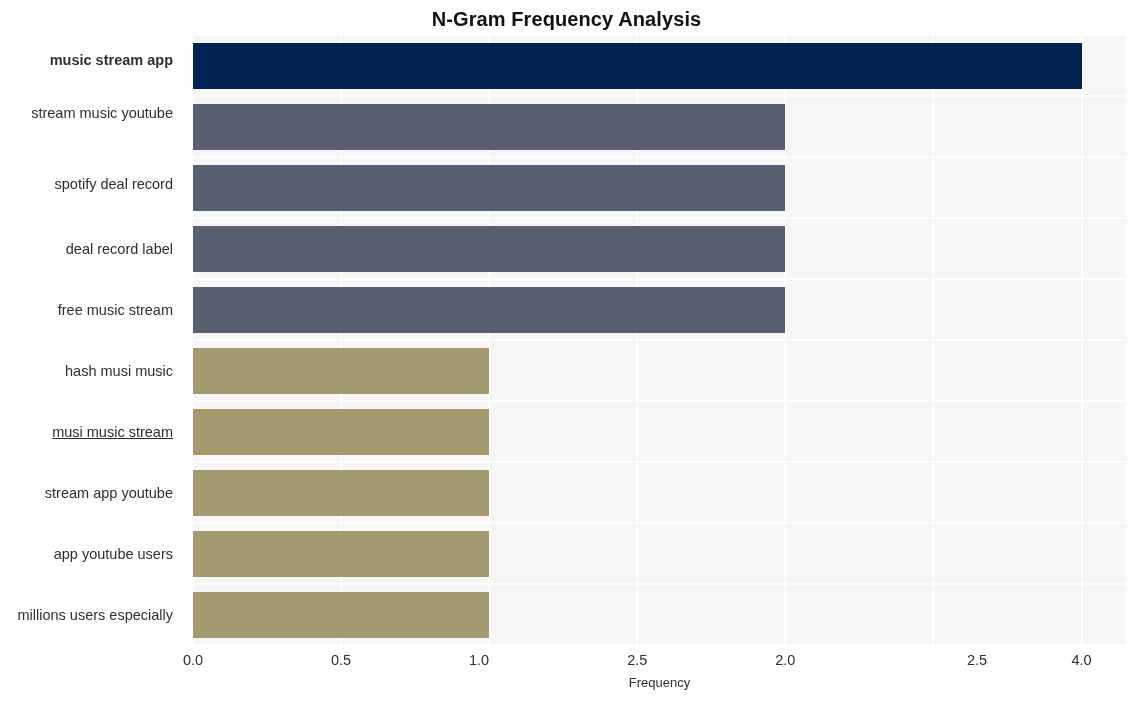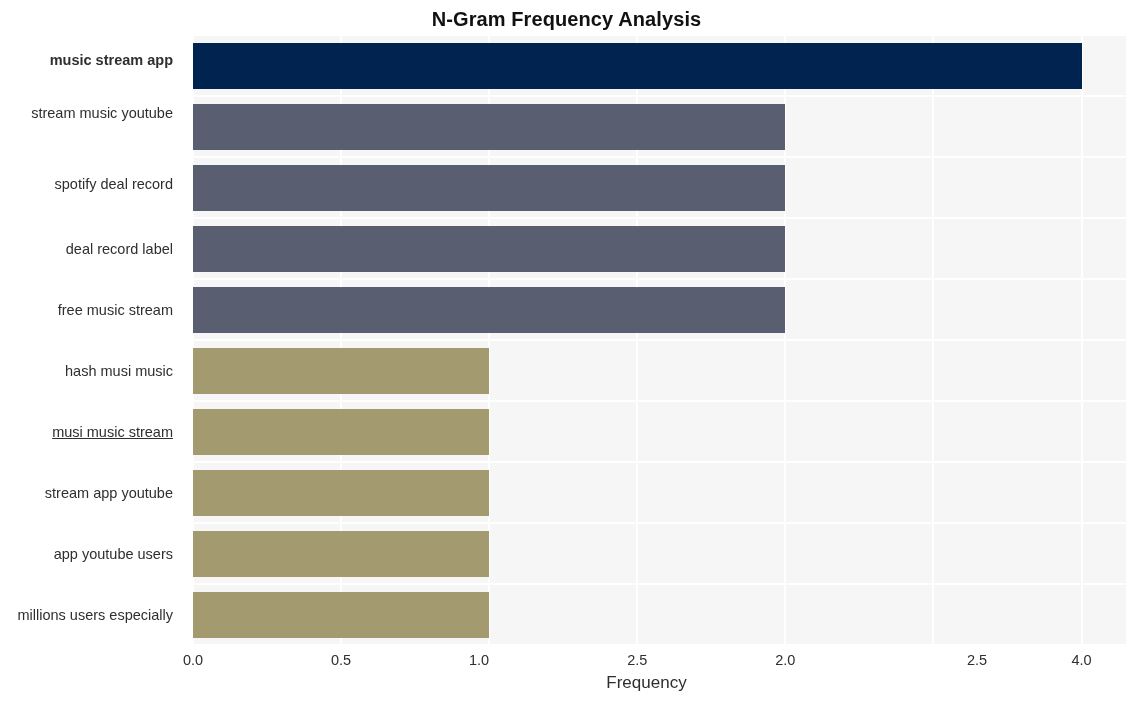--- a/index.html
+++ b/index.html
@@ -94,25 +94,25 @@
     top: 0;
     width: 60px;
     margin-left: -30px;
     text-align: center;
     font-size: 14.5px;
     color: #2f2f2f;
     line-height: 20px;
   }
   .xaxis-title {
     position: absolute;
-    left: 180px;
+    left: 193px;
     top: 673px;
     width: 933px;
     text-align: center;
-    font-size: 17px;
+    font-size: 13px;
     color: #2f2f2f;
     line-height: 20px;
   }
 </style>
 </head>
 <body>
 
 <div id="chart-root">
 
   <div class="chart-title">N-Gram Frequency Analysis</div>

